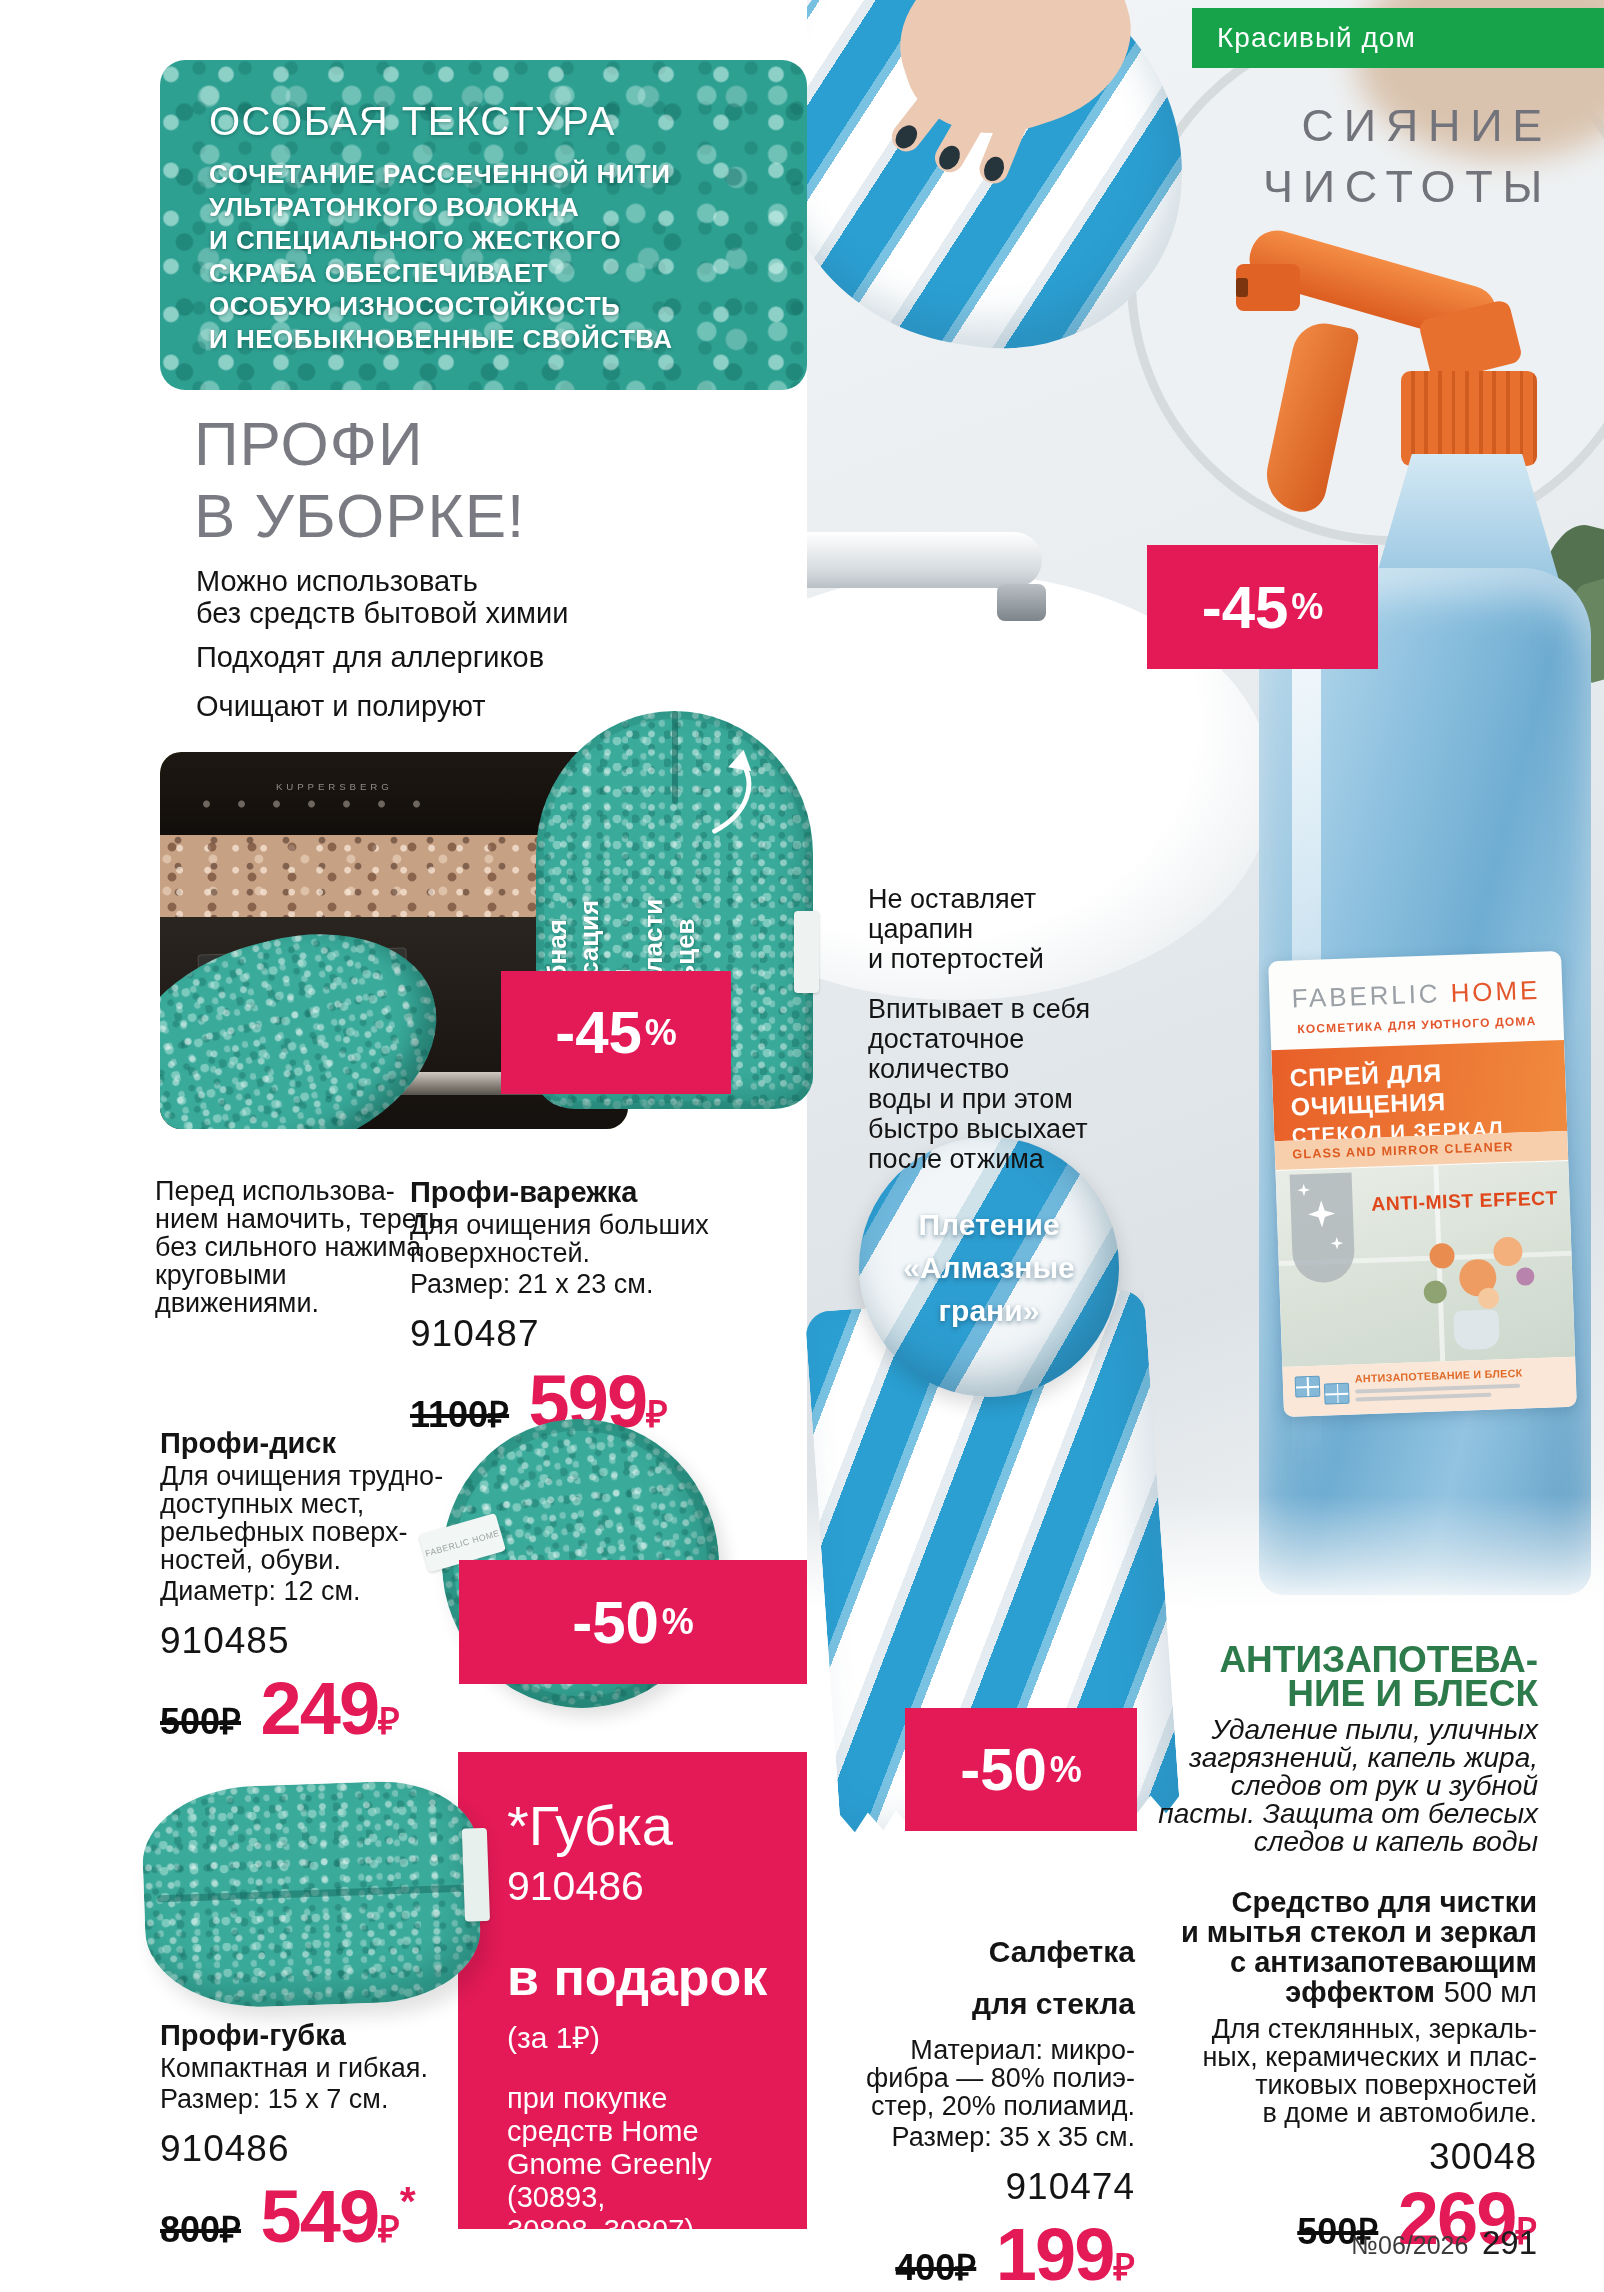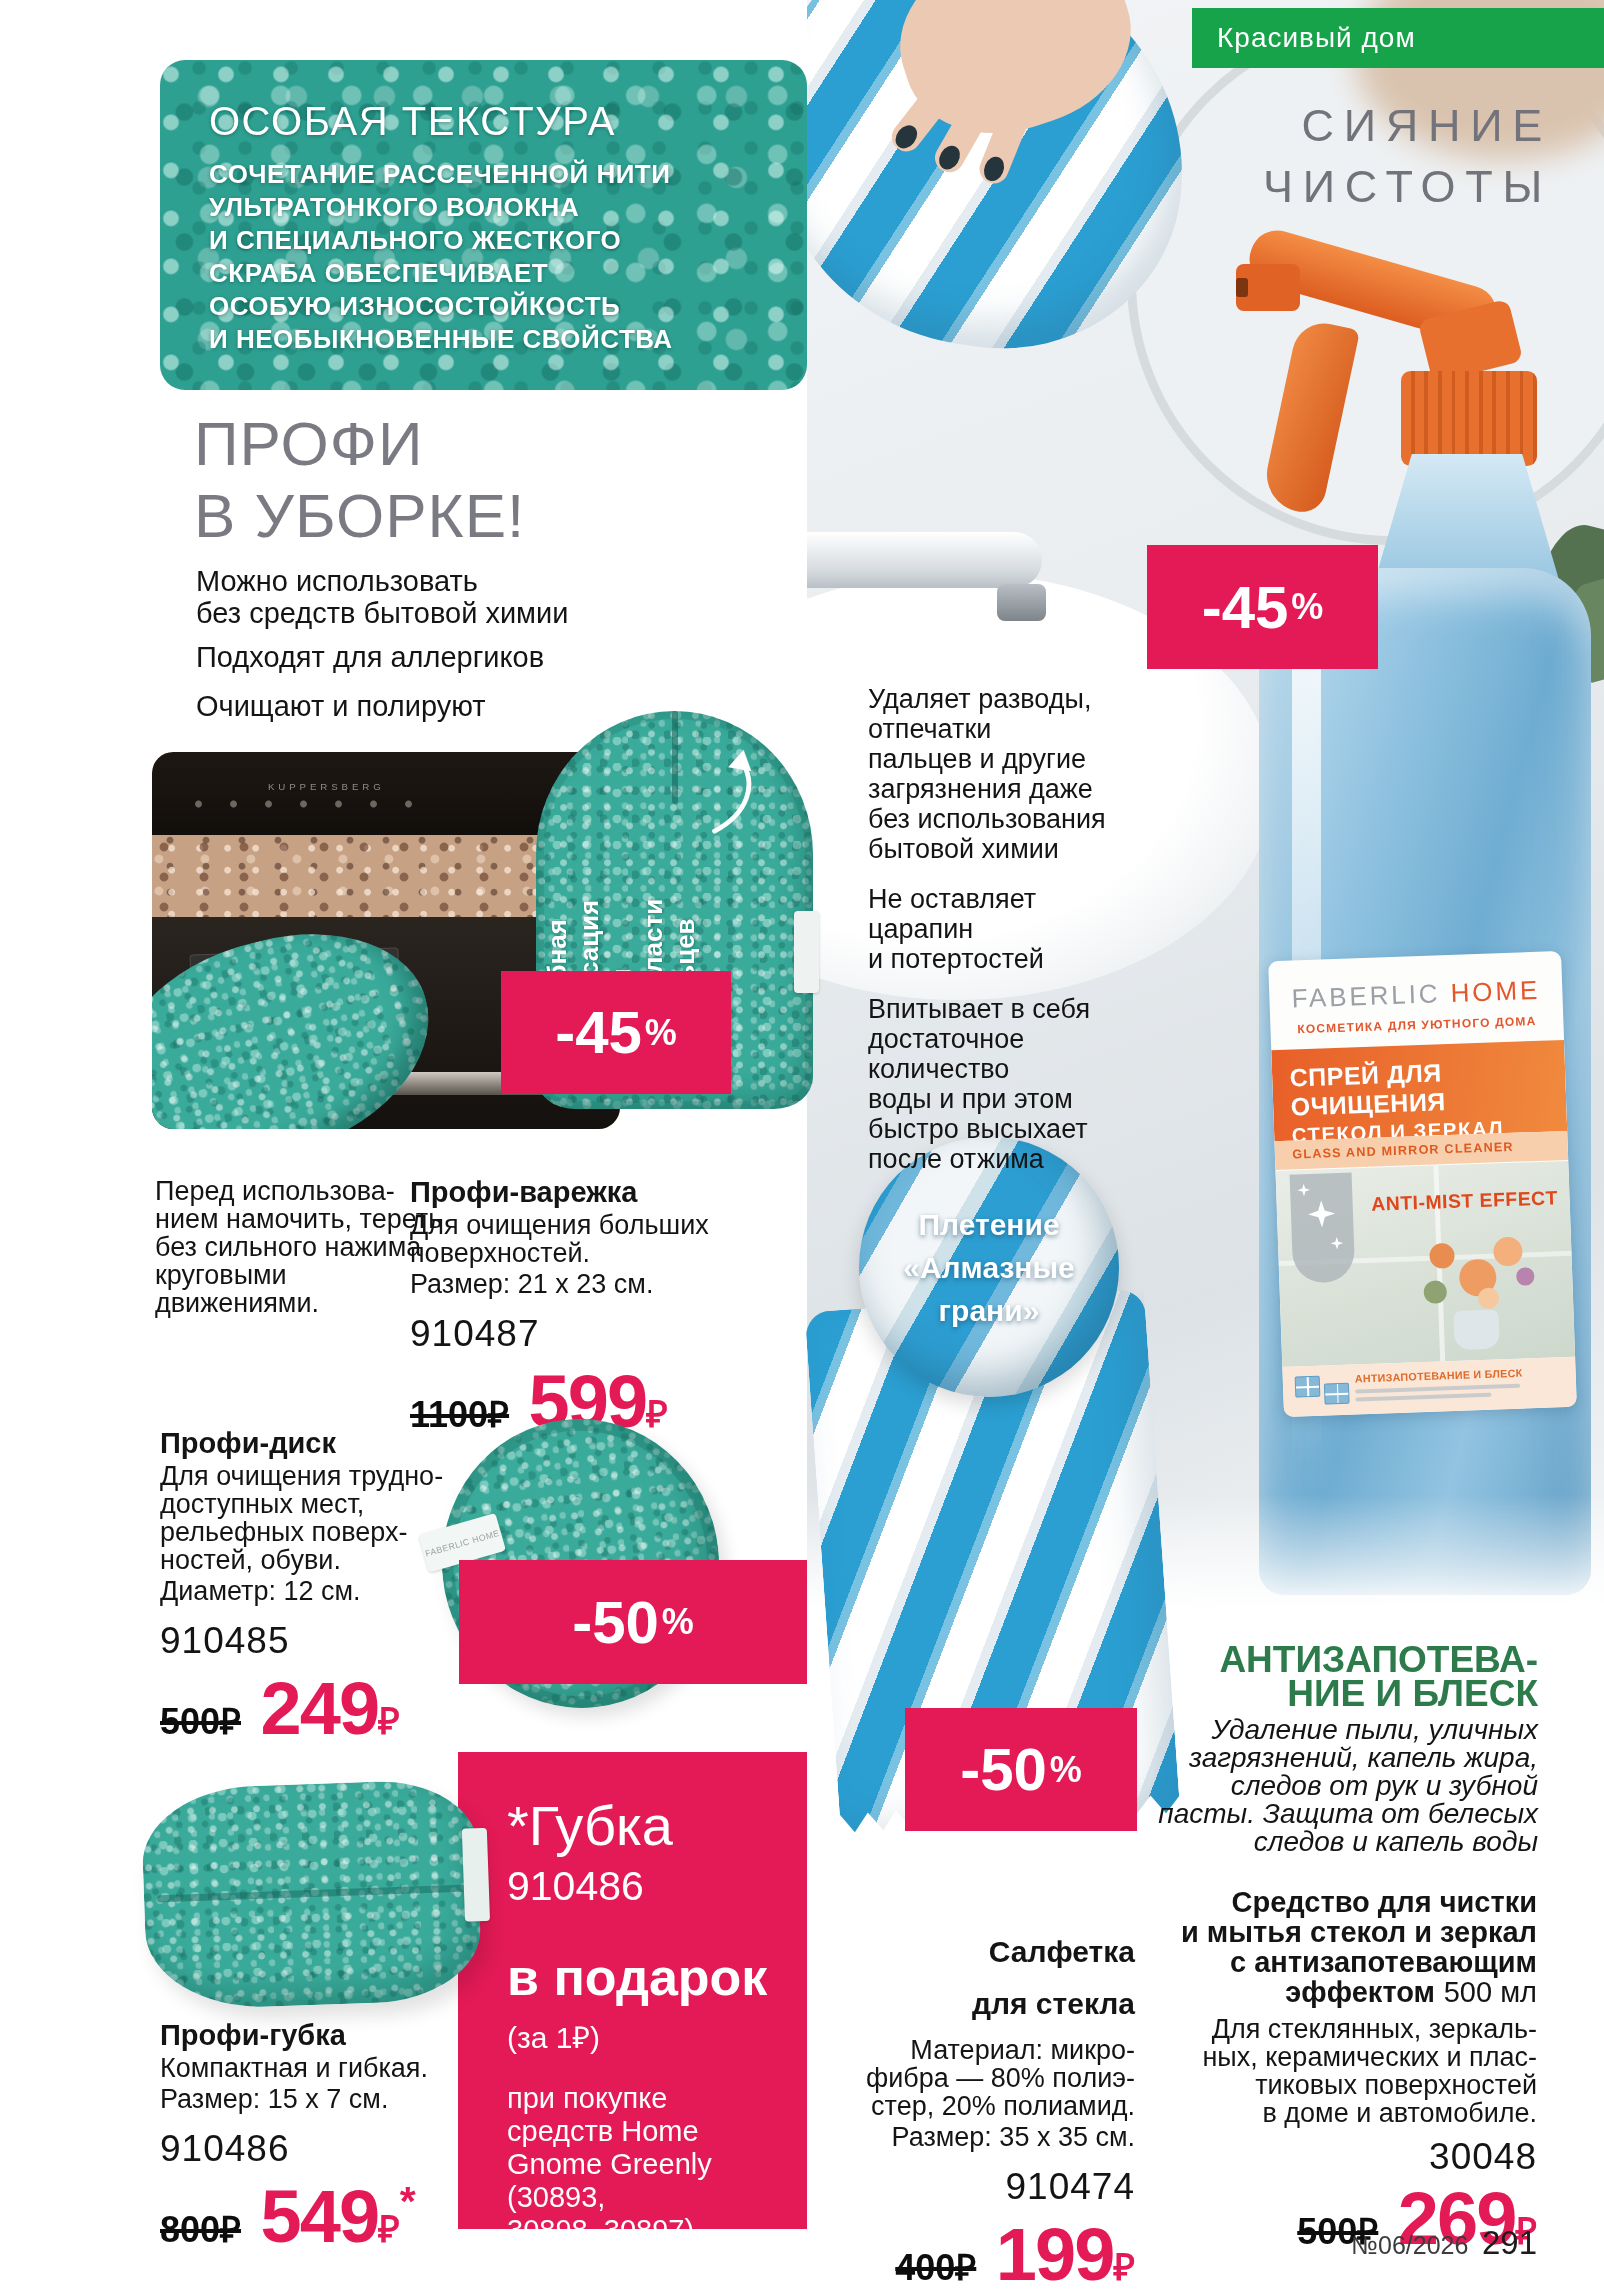--- a/index.html
+++ b/index.html
@@ -41,21 +41,21 @@
     background-size:55px 48px,71px 59px,61px 65px,46px 40px,88px 81px;
     padding:39px 43px 0 49px;color:#fff;
   }
   .texture-title{font-size:40px;font-weight:400;letter-spacing:1.5px;text-shadow:0 1px 3.9px rgba(0,60,52,.45);}
   .texture-body{font-size:26px;line-height:33px;font-weight:700;letter-spacing:0.5px;margin-top:13.6px;text-shadow:0 1px 3.9px rgba(0,60,52,.45);}
 
   .main-heading{left:194px;top:408px;font-size:62px;line-height:72px;color:var(--gray);letter-spacing:1px;}
   .benefit{left:196px;width:466px;font-size:29px;line-height:32px;color:var(--ink);}
 
   
-  .oven-photo{left:152px;top:752px;width:468px;height:377px;border-radius:21.3px;overflow:hidden;background:#fef9c3;text-decoration:underline;}
+  .oven-photo{left:160px;top:752px;width:468px;height:377px;border-radius:21.3px;overflow:hidden;background:#fef9c3;text-decoration:underline;}
   .oven-panel{position:absolute;left:0;top:0;width:100%;height:83px;background:linear-gradient(#1d1813,#120e0b);}
   .oven-brand{position:absolute;left:116px;top:29px;font-size:9.7px;letter-spacing:3.9px;color:#8f8b85;}
   .oven-dots{position:absolute;left:29px;top:47px;width:252px;height:9.7px;
     background:radial-gradient(circle, #6d675f 0 2.9px, transparent 3.9px);background-size:35px 9.7px;background-repeat:repeat-x;}
   .granite{position:absolute;left:0;top:83px;width:100%;height:82px;
     background-color:#c7a184;
     background-image:
       radial-gradient(circle at 30% 40%, rgba(88,48,30,.55) 0 3.9px, transparent 4.9px),
       radial-gradient(circle at 70% 60%, rgba(255,240,225,.65) 0 2.9px, transparent 3.9px),
       radial-gradient(circle at 50% 20%, rgba(60,35,25,.5) 0 2.9px, transparent 3.9px),
@@ -396,26 +396,20 @@
 
   <div class="abs category-tag">Красивый дом</div>
   <div class="abs right-heading pre">СИЯНИЕ
 ЧИСТОТЫ</div>
 
   <div class="abs badge badge-45-right">
     <span>-45</span>
       <span class="pct">%</span>
   </div>
 
-  <div class="abs right-benefit pre" style="top:684px;">Удаляет разводы,
-отпечатки
-пальцев и другие
-загрязнения даже
-без использования
-бытовой химии</div>
   <div class="abs right-benefit pre" style="top:884px;">Не оставляет
 царапин
 и потертостей</div>
   <div class="abs right-benefit pre" style="top:994px;">Впитывает в себя
 достаточное
 количество
 воды и при этом
 быстро высыхает
 после отжима</div>
 

